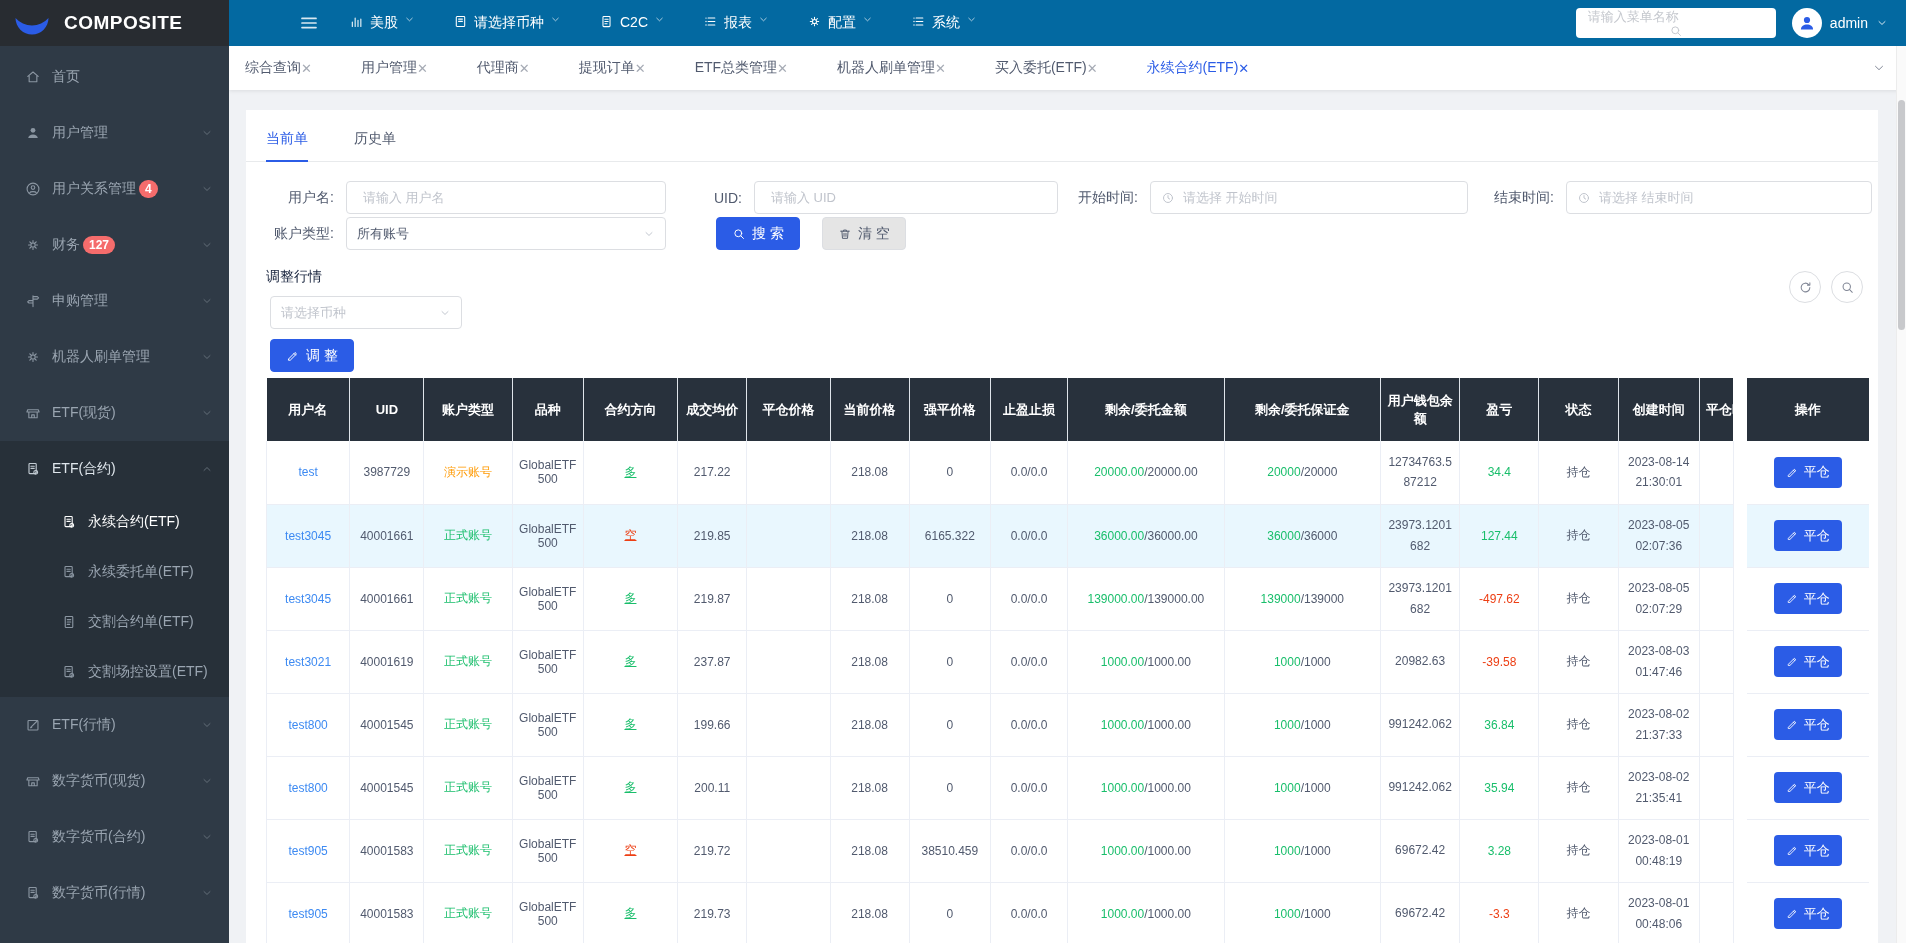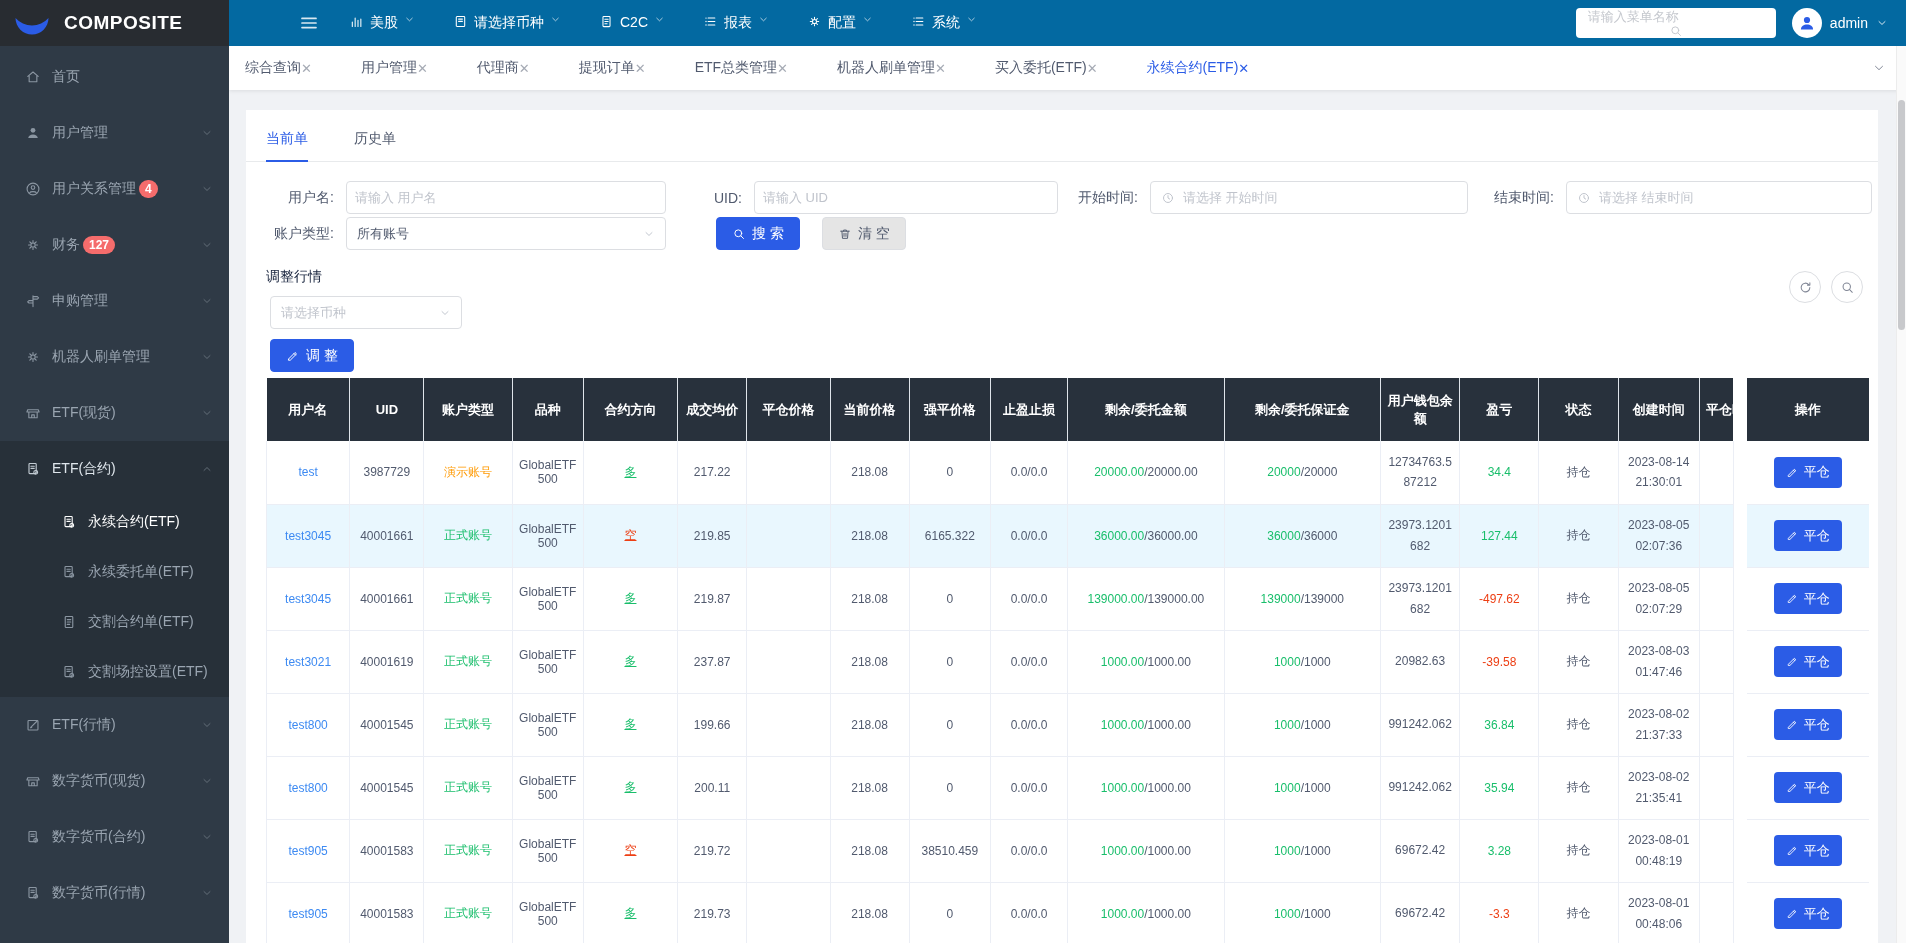--- a/index.html
+++ b/index.html
@@ -51,21 +51,21 @@
   .content-tabs { padding:20px 20px 0; border-bottom:1px solid #e8eaec; display:flex; gap:46px; }
   .ctab { font-size:14px; color:#515a6e; padding-bottom:13px; position:relative; cursor:pointer; }
   .ctab.active { color:#2b5ce6; }
   .ctab.active::after { content:""; position:absolute; left:0; right:0; bottom:-1px; height:2px; background:#2b5ce6; }
 
   .filter-row { display:flex; align-items:center; padding-left:20px; }
   .row1 { margin-top:19px; }
   .row2 { margin-top:3px; }
   .flabel { font-size:14px; color:#515a6e; text-align:right; padding-right:12px; flex:none; }
   .w1 { width:80px; } .w2 { width:88px; } .w3 { width:92px; } .w4 { width:98px; }
-  .finput { height:33px; border:1px solid #dcdee2; border-radius:4px; font-size:13px; color:#515a6e; padding:0 8px; outline:none; flex:none; }
+  .finput { height:33px; border:1px solid #dcdee2; border-radius:4px; font-size:13px; color:#515a6e; padding:0 16px; outline:none; flex:none; }
   .finput::placeholder { color:#c0c4cc; }
   .finput.date { display:flex; align-items:center; gap:8px; color:#c0c4cc; padding:0 10px; cursor:pointer; }
   .finput.date .clock { color:#c0c4cc; }
   .i1 { width:320px; } .i2 { width:304px; } .i3 { width:318px; } .i4 { width:306px; }
   .fselect { height:33px; border:1px solid #dcdee2; border-radius:4px; display:flex; align-items:center; justify-content:space-between; padding:0 10px; font-size:13px; color:#515a6e; cursor:pointer; flex:none; }
   .fselect .placeholder { color:#c0c4cc; }
   .sel-caret { color:#b6bcc6; }
 
   .btn { height:33px; border-radius:4px; font-size:14px; display:inline-flex; align-items:center; gap:6px; padding:0 15px; cursor:pointer; border:1px solid transparent; flex:none; }
   .btn.primary { background:#2b5ce6; color:#fff; border-color:#2b5ce6; }

